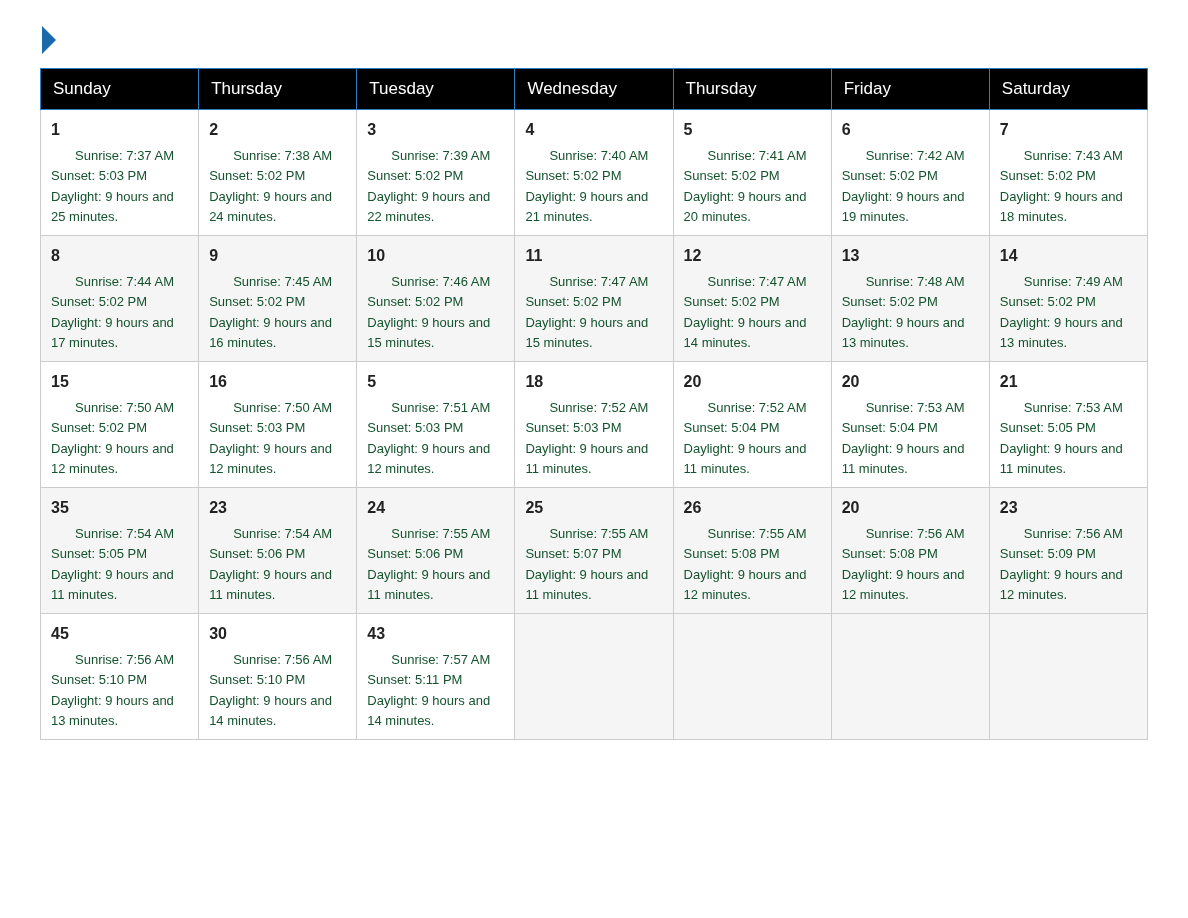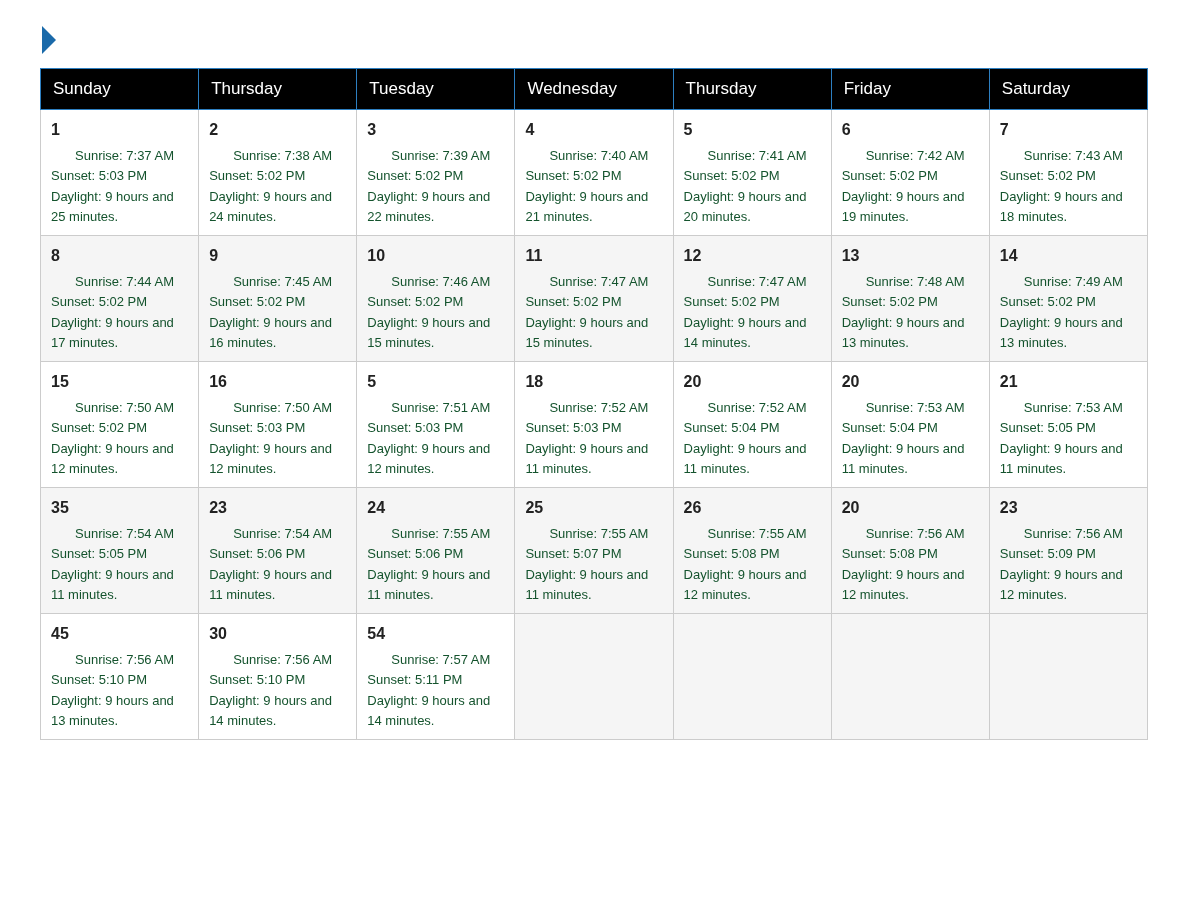--- a/index.html
+++ b/index.html
@@ -187,20 +187,20 @@
         <td><span class="day-number">23</span><span class="day-info">Sunrise: 7:54 AM<br>Sunset: 5:06 PM<br>Daylight: 9 hours and 11 minutes.</span></td>
         <td><span class="day-number">24</span><span class="day-info">Sunrise: 7:55 AM<br>Sunset: 5:06 PM<br>Daylight: 9 hours and 11 minutes.</span></td>
         <td><span class="day-number">25</span><span class="day-info">Sunrise: 7:55 AM<br>Sunset: 5:07 PM<br>Daylight: 9 hours and 11 minutes.</span></td>
         <td><span class="day-number">26</span><span class="day-info">Sunrise: 7:55 AM<br>Sunset: 5:08 PM<br>Daylight: 9 hours and 12 minutes.</span></td>
         <td><span class="day-number">20</span><span class="day-info">Sunrise: 7:56 AM<br>Sunset: 5:08 PM<br>Daylight: 9 hours and 12 minutes.</span></td>
         <td><span class="day-number">23</span><span class="day-info">Sunrise: 7:56 AM<br>Sunset: 5:09 PM<br>Daylight: 9 hours and 12 minutes.</span></td>
       </tr>
       <tr>
         <td><span class="day-number">45</span><span class="day-info">Sunrise: 7:56 AM<br>Sunset: 5:10 PM<br>Daylight: 9 hours and 13 minutes.</span></td>
         <td><span class="day-number">30</span><span class="day-info">Sunrise: 7:56 AM<br>Sunset: 5:10 PM<br>Daylight: 9 hours and 14 minutes.</span></td>
-        <td><span class="day-number">54</span><span class="day-info">Sunrise: 7:57 AM<br>Sunset: 5:11 PM<br>Daylight: 9 hours and 14 minutes.</span></td>
+        <td><span class="day-number">43</span><span class="day-info">Sunrise: 7:57 AM<br>Sunset: 5:11 PM<br>Daylight: 9 hours and 14 minutes.</span></td>
         <td class="empty-cell"></td>
         <td class="empty-cell"></td>
         <td class="empty-cell"></td>
         <td class="empty-cell"></td>
       </tr>
     </tbody>
 </table>
 
 </body></html>

